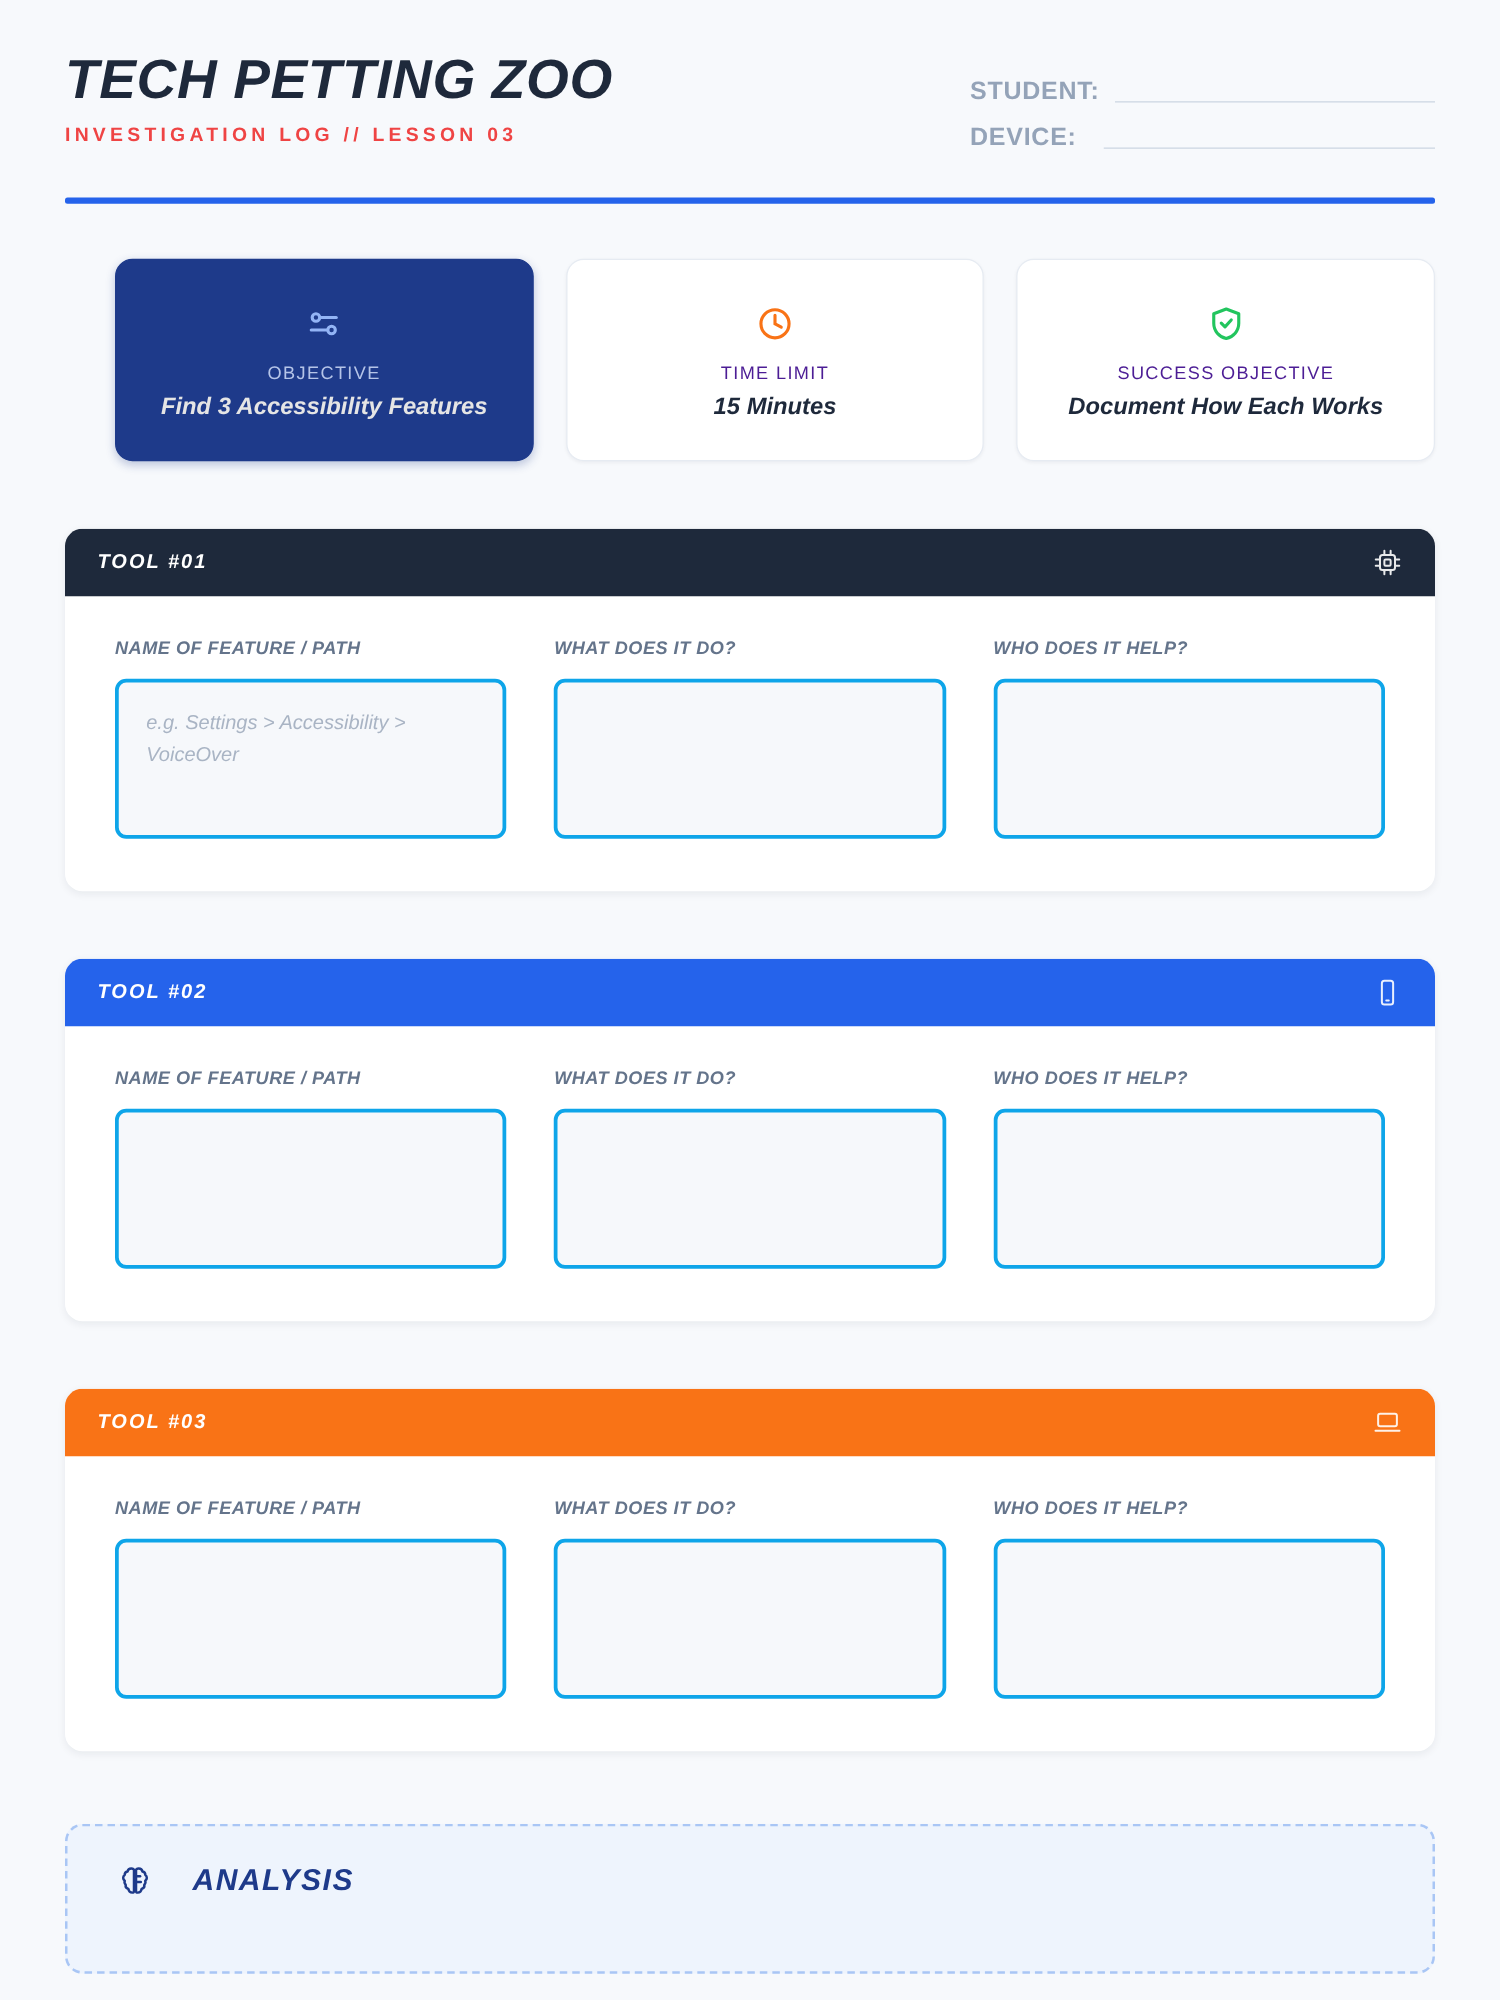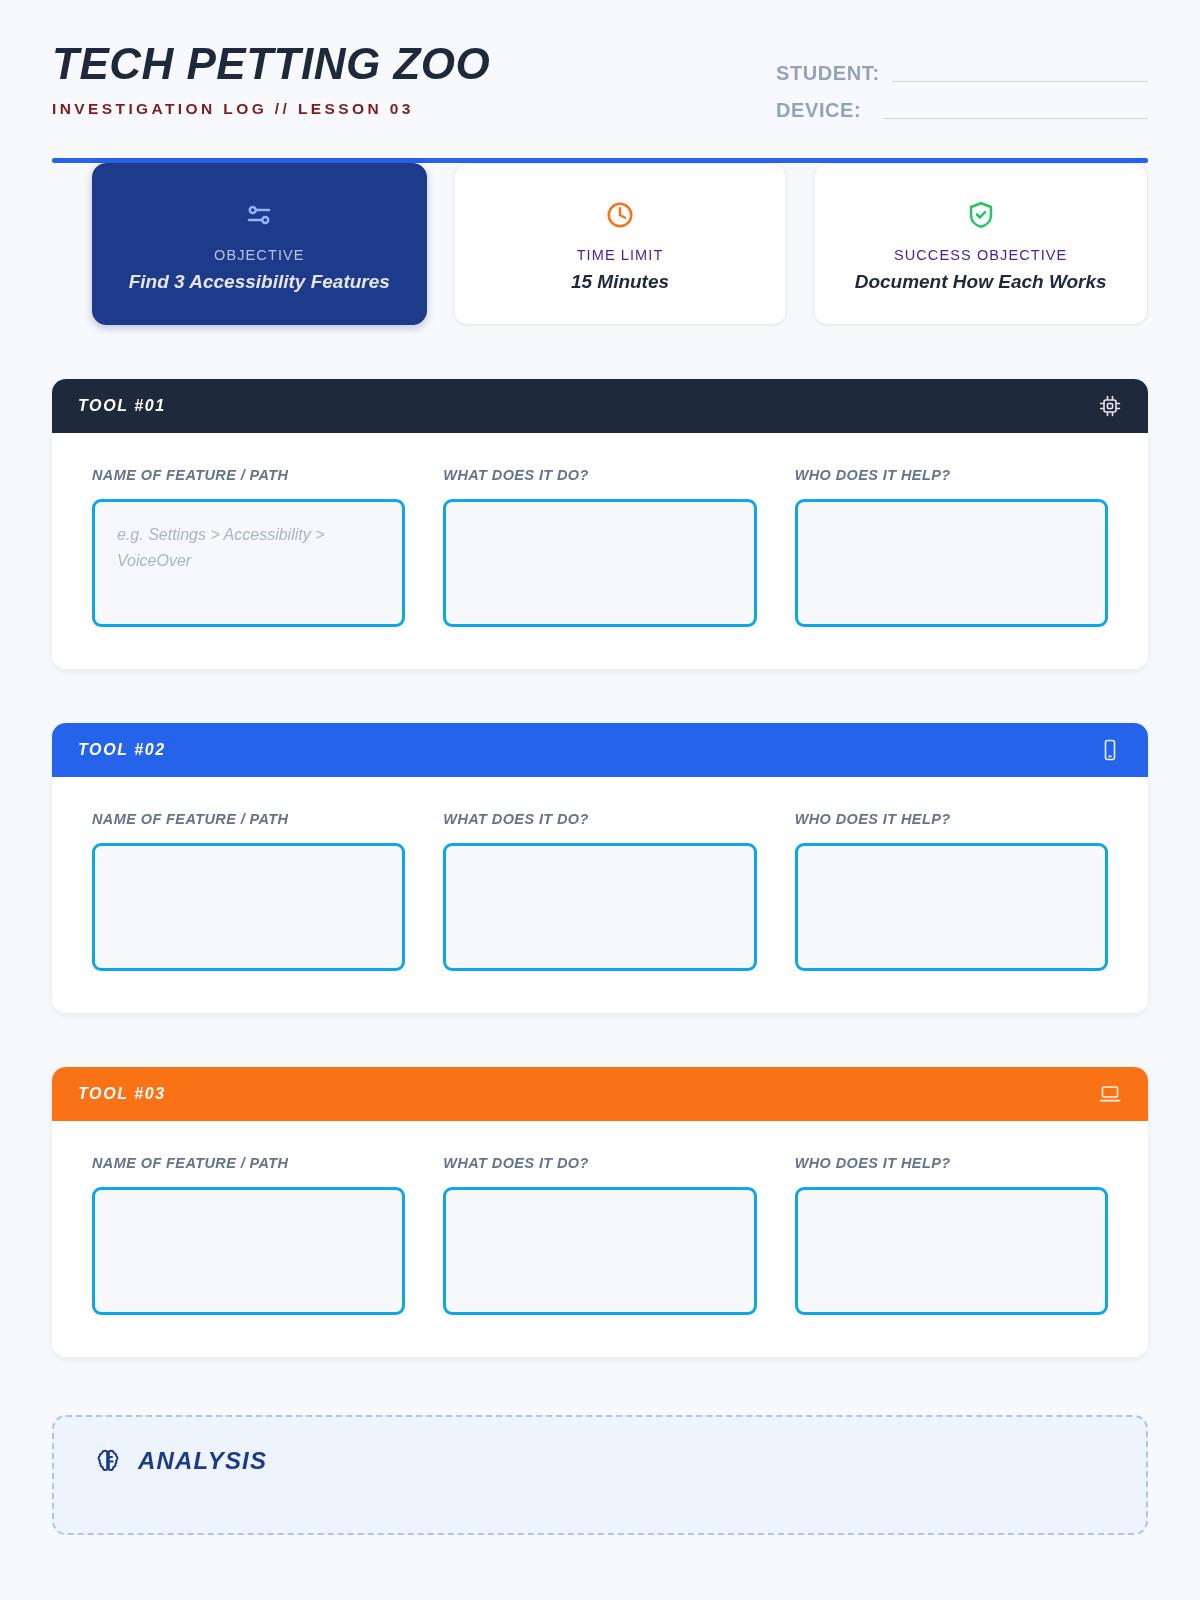--- a/index.html
+++ b/index.html
@@ -32,21 +32,21 @@
     font-style: italic;
     letter-spacing: 0.5px;
     color: #1e293b;
     line-height: 1.08;
   }
   .brand-sub {
     margin-top: 12px;
     font-size: 15.5px;
     font-weight: bold;
     letter-spacing: 3.4px;
-    color: #7f1d1d;
+    color: #ef4444;
   }
   .meta {
     padding-top: 22px;
     width: 372px;
   }
   .meta-row {
     display: flex;
     align-items: flex-end;
     margin-bottom: 14px;
   }
@@ -68,20 +68,21 @@
 
   .header-rule {
     margin-top: 22px;
     height: 5px;
     background: #2563eb;
     border-radius: 2px;
   }
 
   
   .info-cards {
+    margin-top: 44px;
     display: grid;
     grid-template-columns: repeat(3, 1fr);
     gap: 26px;
     padding-left: 40px;
   }
   .info-card {
     background: #ffffff;
     border: 1px solid #e6ebf2;
     border-radius: 14px;
     height: 162px;
@@ -170,21 +171,21 @@
     margin-top: 58px;
     border: 2px dashed #a9c6f5;
     border-radius: 14px;
     background: #eef4fd;
     padding: 30px 40px;
     height: 120px;
   }
   .analysis-head {
     display: flex;
     align-items: center;
-    gap: 16px;
+    gap: 32px;
   }
   .analysis-title {
     font-size: 24px;
     font-weight: bold;
     font-style: italic;
     letter-spacing: 1.2px;
     color: #1e3a8a;
   }
   .analysis-icon { display: flex; align-items: center; }
 </style>

